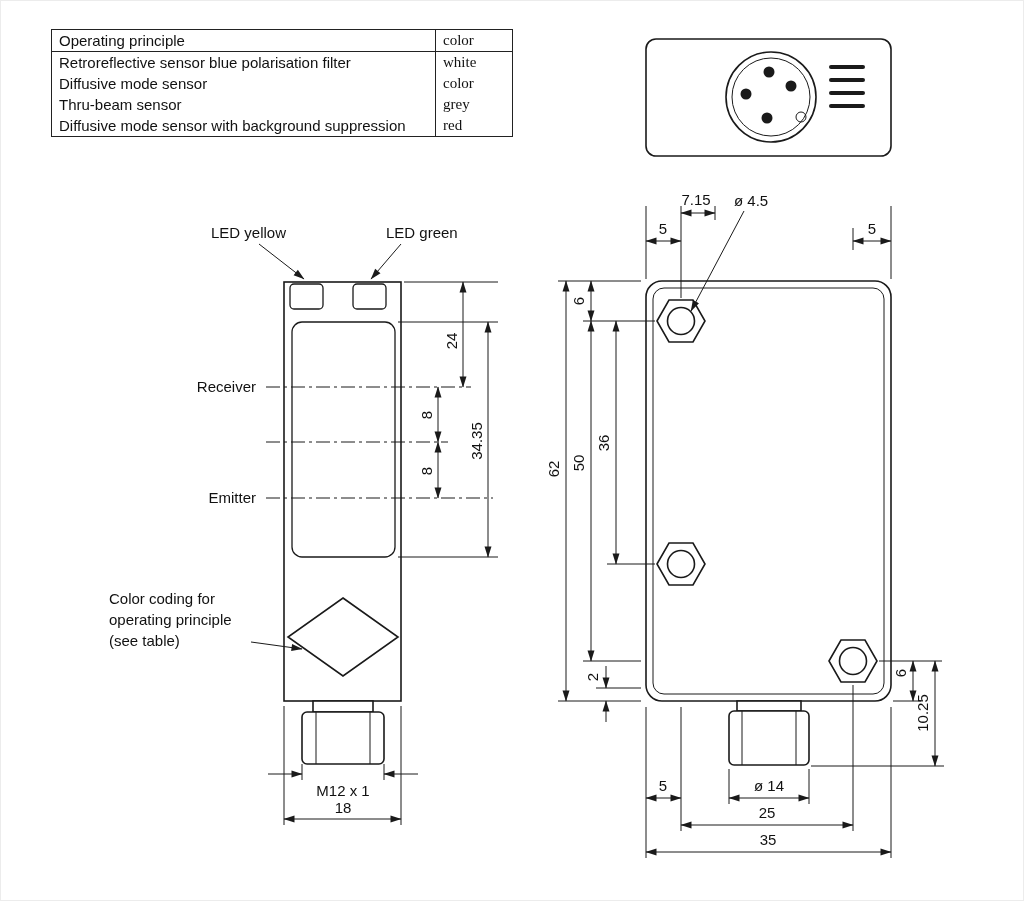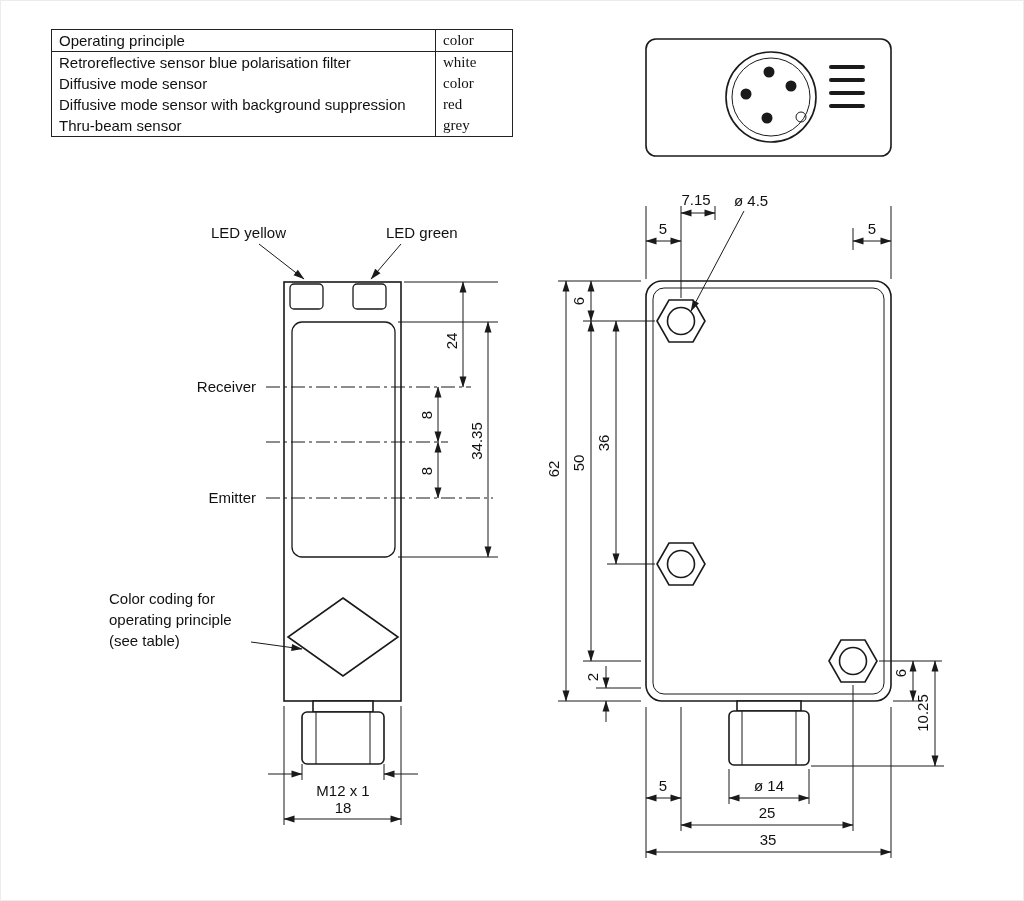--- a/index.html
+++ b/index.html
@@ -203,23 +203,23 @@
     <tbody>
       <tr>
         <td>Retroreflective sensor blue polarisation filter</td>
         <td class="col-color">white</td>
       </tr>
       <tr>
         <td>Diffusive mode sensor</td>
         <td class="col-color">color</td>
       </tr>
       <tr>
+        <td>Thru-beam sensor</td>
+        <td class="col-color">grey</td>
+      </tr>
+      <tr>
         <td>Diffusive mode sensor with background suppression</td>
         <td class="col-color">red</td>
       </tr>
-      <tr>
-        <td>Thru-beam sensor</td>
-        <td class="col-color">grey</td>
-      </tr>
     </tbody>
   </table>
 
 </div>
 
 </body></html>

